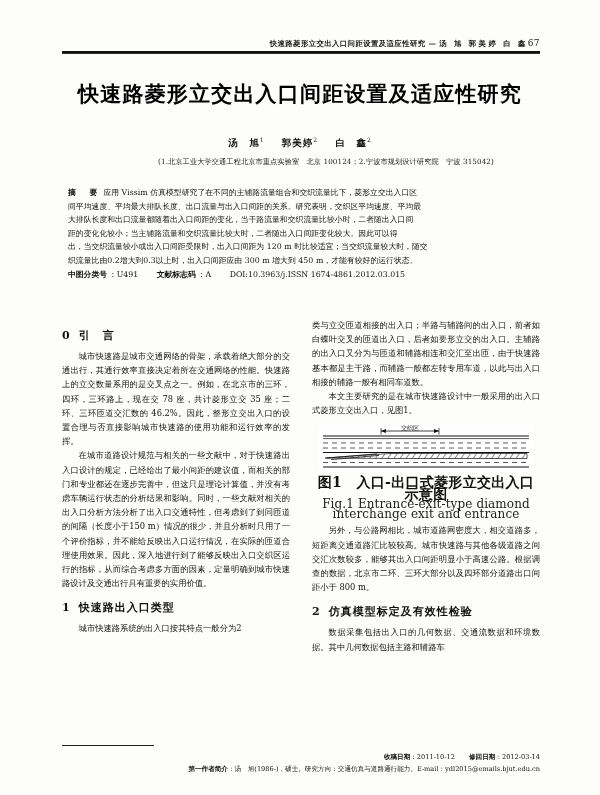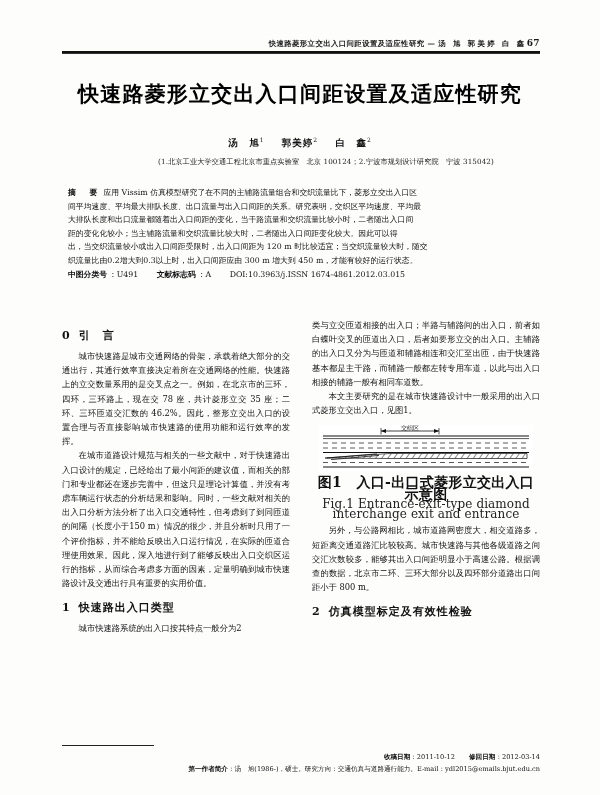--- a/index.html
+++ b/index.html
@@ -24,21 +24,21 @@
     position: absolute;
     left: 62px; top: 38px; width: 478px;
     display: flex; align-items: baseline; justify-content: flex-end;
     font-size: 7.4px;
     letter-spacing: .4px;
     color: #1a1a1a;
     font-weight: 700;
   }
   .runhead .rh-left { white-space: nowrap; }
   .runhead .rh-authors { letter-spacing: 2.4px; }
-  .runhead .rh-page { font-size: 9px; font-weight: 700; font-family: "DejaVu Serif", serif; }
+  .runhead .rh-page { font-size: 9px; font-weight: 400; font-family: "DejaVu Serif", serif; }
   .rule-top {
     position: absolute;
     left: 62px; top: 51px; width: 478px; height: 1.6px;
     background: #111;
   }
   .rule-top.thin { top: 53.4px; height: .7px; background:#333; }
 
   
   .title {
     position: absolute;
@@ -264,20 +264,21 @@
         <span>Fig.1</span>
         <span>Entrance-exit-type diamond interchange exit and entrance</span>
       </div>
     </div>
 
     <p class="p">另外，与公路网相比，城市道路网密度大，相交道路多，短距离交通道路汇比较较高。城市快速路与其他各级道路之间交汇次数较多，能够其出入口间距明显小于高速公路。根据调查的数据，北京市二环、三环大部分以及四环部分道路出口间距小于 800 m。</p>
 
     <h2 class="sec">
       <span class="num">2</span><span>仿真模型标定及有效性检验</span>
     </h2>
+    <p class="p">数据采集包括出入口的几何数据、交通流数据和环境数据。其中几何数据包括主路和辅路车</p>
   </div>
 
   <div class="foot-rule"></div>
   <div class="foot">
     <div>
       <b>收稿日期</b><span>：2011-10-12</span><span class="spacer"></span>
       <b>修回日期</b><span>：2012-03-14</span>
     </div>
     <div>
       <b>第一作者简介</b><span>：汤　旭(1986-)，硕士。研究方向：交通仿真与道路通行能力。E-mail：ydl2015@emails.bjut.edu.cn</span>

